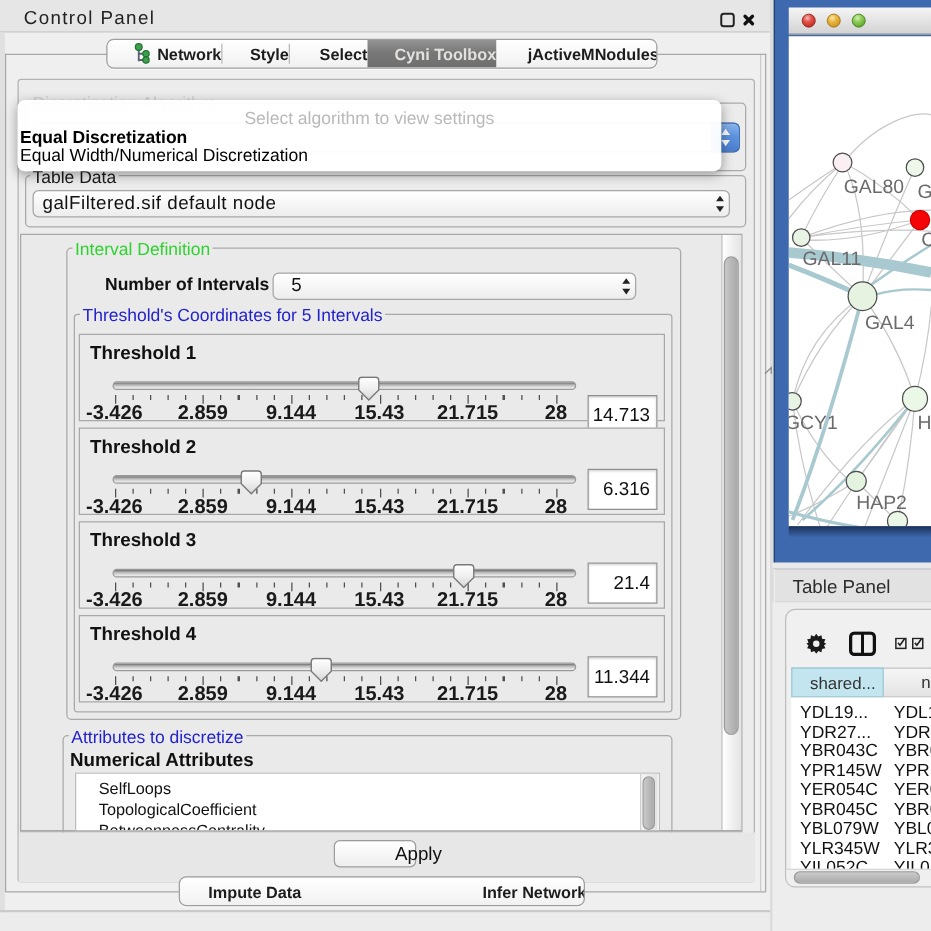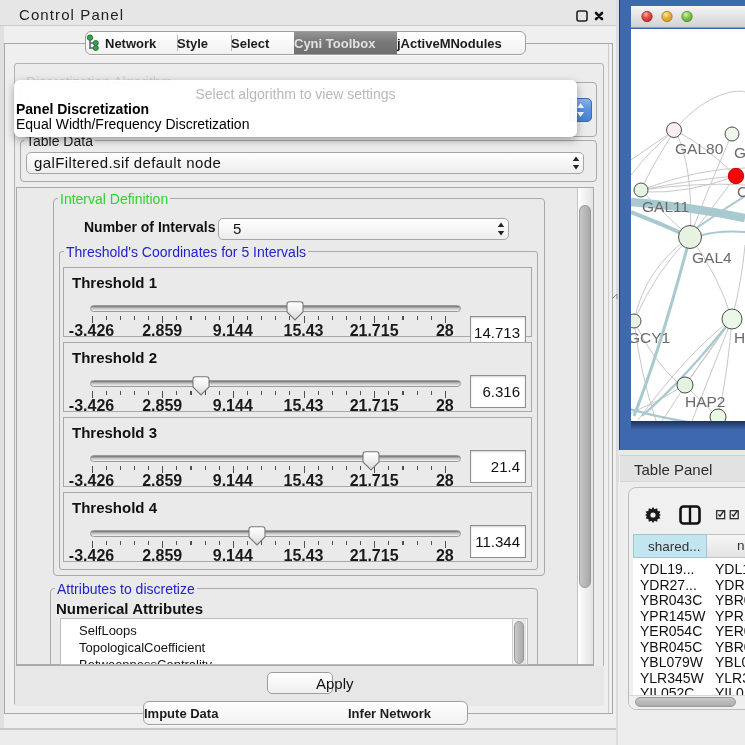--- a/index.html
+++ b/index.html
@@ -1,18 +1,18 @@
 <!DOCTYPE html>
 <html><head><meta charset="utf-8">
 <style>
 * { margin:0; padding:0; box-sizing:border-box; }
 html,body { width:745px; height:745px; }
 body { font-family:"Liberation Sans", sans-serif; background:#efefef; position:relative; overflow:hidden; }
 .abs { position:absolute; }
-.tabseg { position:absolute; top:0; bottom:0; display:flex; align-items:center; justify-content:flex-start;
+.tabseg { position:absolute; top:0; bottom:0; display:flex; align-items:center; justify-content:flex-end;
   font-size:13px; font-weight:bold; color:#1c1c1c; }
 .seg-sep { position:absolute; top:3px; bottom:3px; width:1px; background:#b9b9b9; }
 .groupbox { position:absolute; border:1px solid #a9a9a9; border-radius:4px; }
 .grouptitle { position:absolute; font-size:14px; background:#ececec; padding:0 2px; white-space:nowrap; }
 .tick { position:absolute; width:1.2px; background:#4f4f4f; }
 .ticklabel { position:absolute; font-size:16px; font-weight:bold; color:#1a1a1a; transform:translateX(-50%); white-space:nowrap; }
 .valbox { position:absolute; left:470px; width:56px; height:33px; background:#fff; border:1px solid #8f8f8f;
   box-shadow:inset 0 1px 2px rgba(0,0,0,0.18); font-size:15px; color:#111; display:flex; align-items:center; justify-content:flex-end; padding-right:5px; }
 .thname { position:absolute; left:8px; font-size:15px; font-weight:bold; color:#111; }
 .sltrack { position:absolute; left:26px; width:371px; height:7px; border-radius:3.5px;
@@ -64,22 +64,22 @@
 <div class="grouptitle" style="left:24px;top:133px;color:#1a1a1a;">Table Data</div>
 <div class="abs" style="left:26px;top:152px;width:558px;height:22px;border:1px solid #a6a6a6;border-radius:5px;background:linear-gradient(#ffffff,#ededed);"></div>
 <div class="abs" style="left:34px;top:154px;font-size:15px;letter-spacing:0.4px;color:#111;">galFiltered.sif default node</div>
 <svg class="abs" style="left:568px;top:152px;" width="16" height="22" viewBox="0 0 16 22">
  <path d="M8 4.5 L11.2 9 L4.8 9 Z" fill="#222"></path>
     <path d="M8 17.5 L11.2 13 L4.8 13 Z" fill="#222"></path>
   </svg>
 
 <div class="abs" style="left:14px;top:80px;width:563px;height:57px;background:rgba(255,255,255,0.96);border-radius:6px;box-shadow:0 3px 9px rgba(0,0,0,0.35);"></div>
 <div class="abs" style="left:14px;top:86px;width:563px;text-align:center;font-size:14px;color:#b9b9b9;">Select algorithm to view settings</div>
-<div class="abs" style="left:16px;top:101px;font-size:14px;font-weight:bold;color:#000;">Panel Discretization</div>
-<div class="abs" style="left:16px;top:116px;font-size:14px;color:#000;">Equal Width/Frequency Discretization</div>
+<div class="abs" style="left:16px;top:101px;font-size:14px;font-weight:bold;color:#000;">Equal Discretization</div>
+<div class="abs" style="left:16px;top:116px;font-size:14px;color:#000;">Equal Width/Numerical Discretization</div>
 
 <div class="abs" style="left:16px;top:187px;width:578px;height:478px;border:1px solid #a9a9a9;background:#eaeaea;"></div>
 <div class="abs" style="left:577px;top:188px;width:16px;height:476px;background:linear-gradient(90deg,#ffffff,#e3e3e3);border-left:1px solid #c4c4c4;"></div>
 <div class="abs" style="left:579px;top:205px;width:12px;height:383px;border-radius:6px;background:linear-gradient(90deg,#c7c7c7,#a8a8a8);border:1px solid #9a9a9a;"></div>
 
 <div class="groupbox" style="left:53px;top:198px;width:492px;height:378px;"></div>
 <div class="grouptitle" style="left:58px;top:191px;color:#2fd32f;background:#eaeaea;">Interval Definition</div>
 <div class="abs" style="left:84px;top:219px;width:140px;font-size:14px;font-weight:bold;color:#111;">Number of Intervals</div>
 <div class="abs" style="left:218px;top:218px;width:291px;height:22px;border:1px solid #a6a6a6;border-radius:5px;background:linear-gradient(#ffffff,#ededed);"></div>
 <div class="abs" style="left:233px;top:220px;font-size:15px;color:#111;">5</div>

